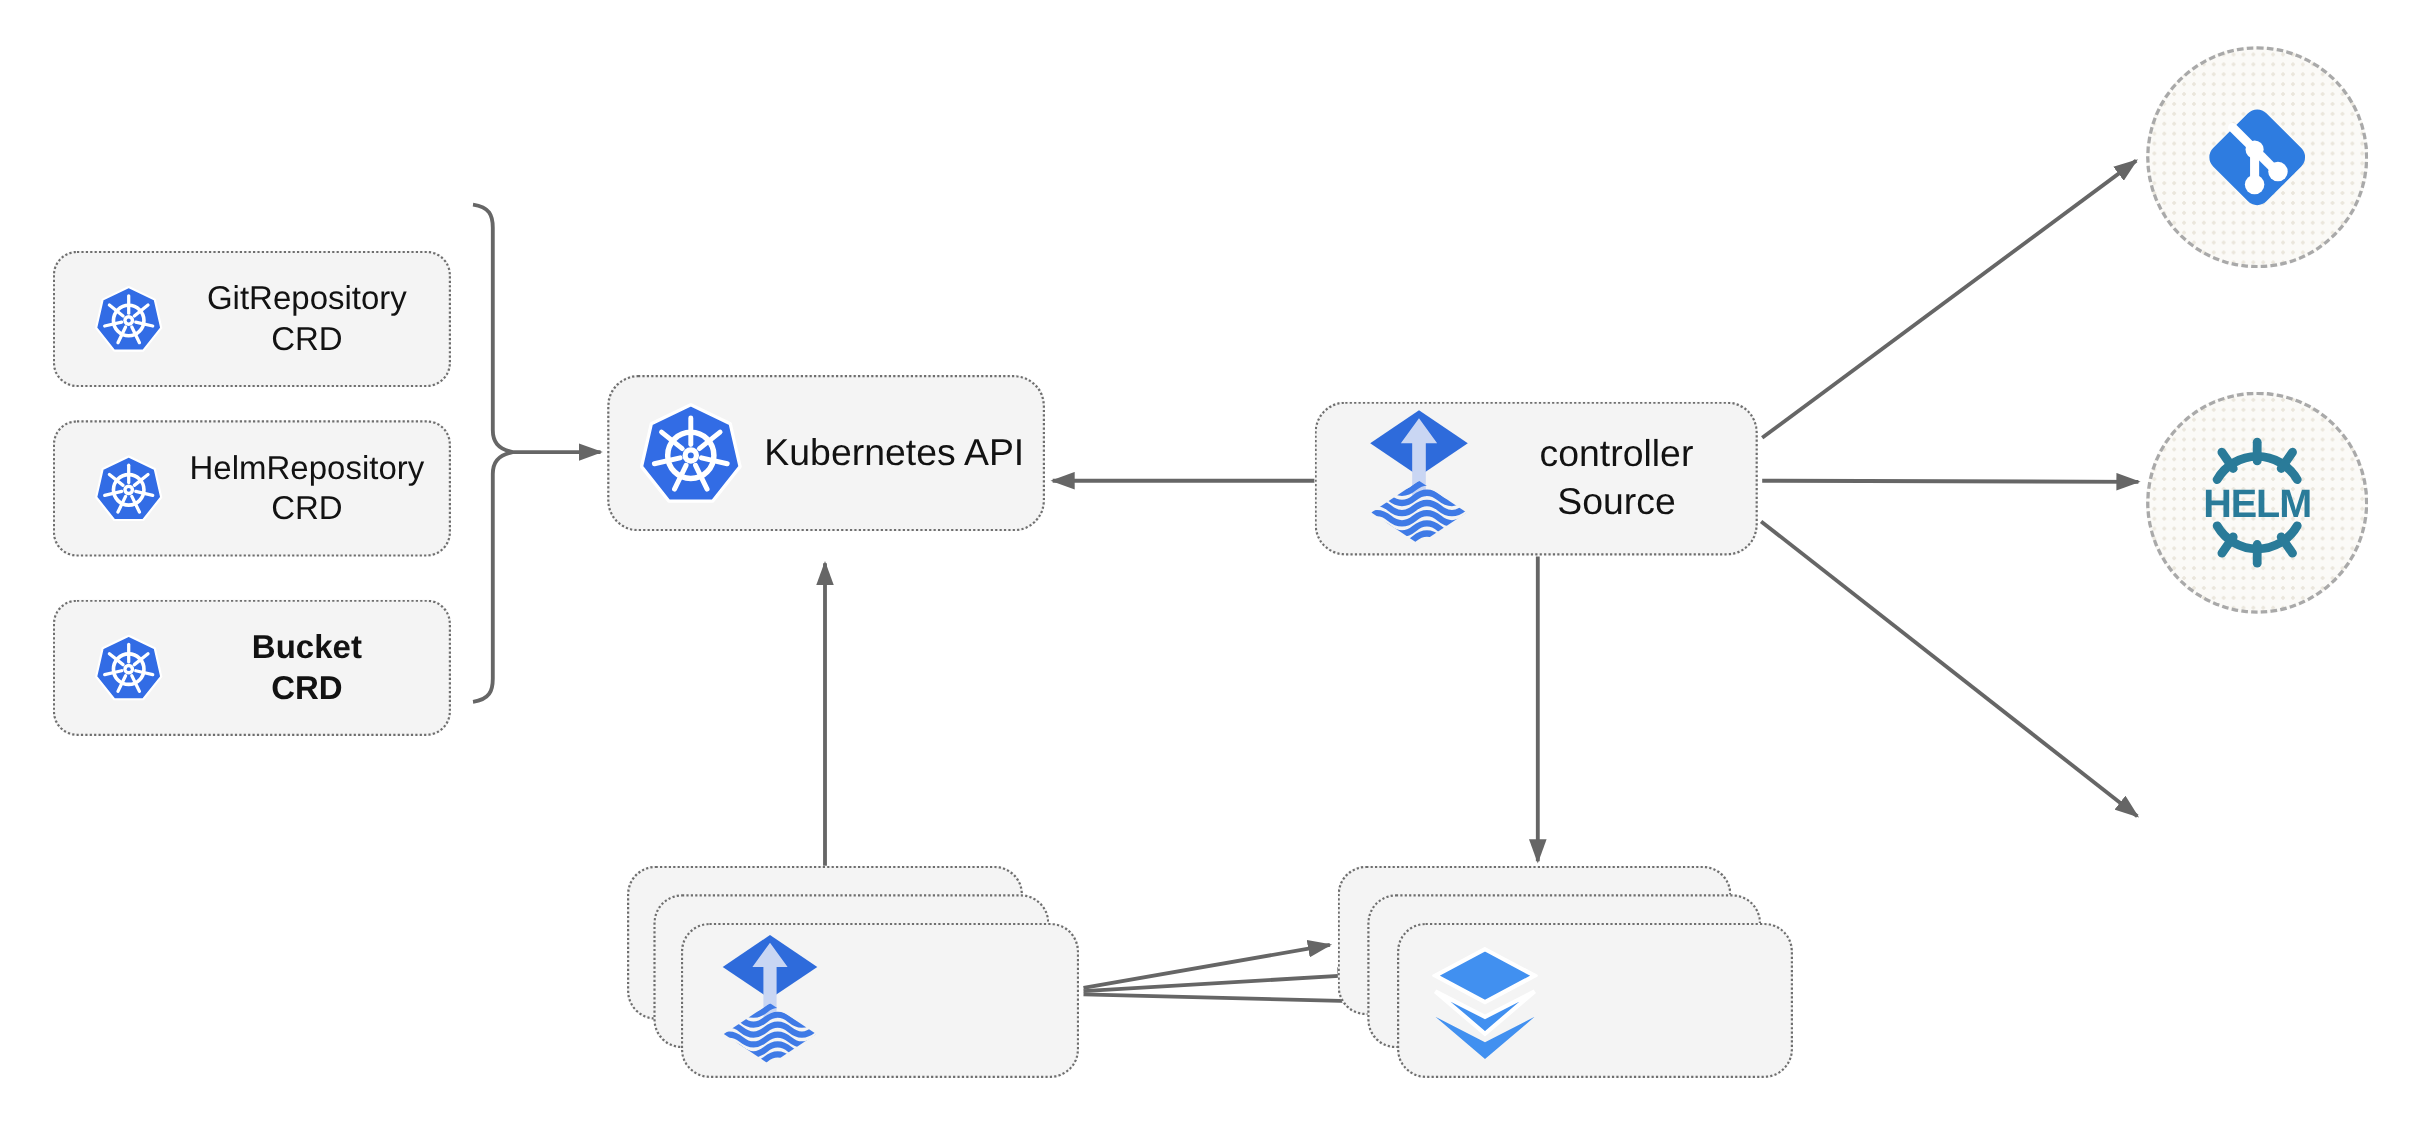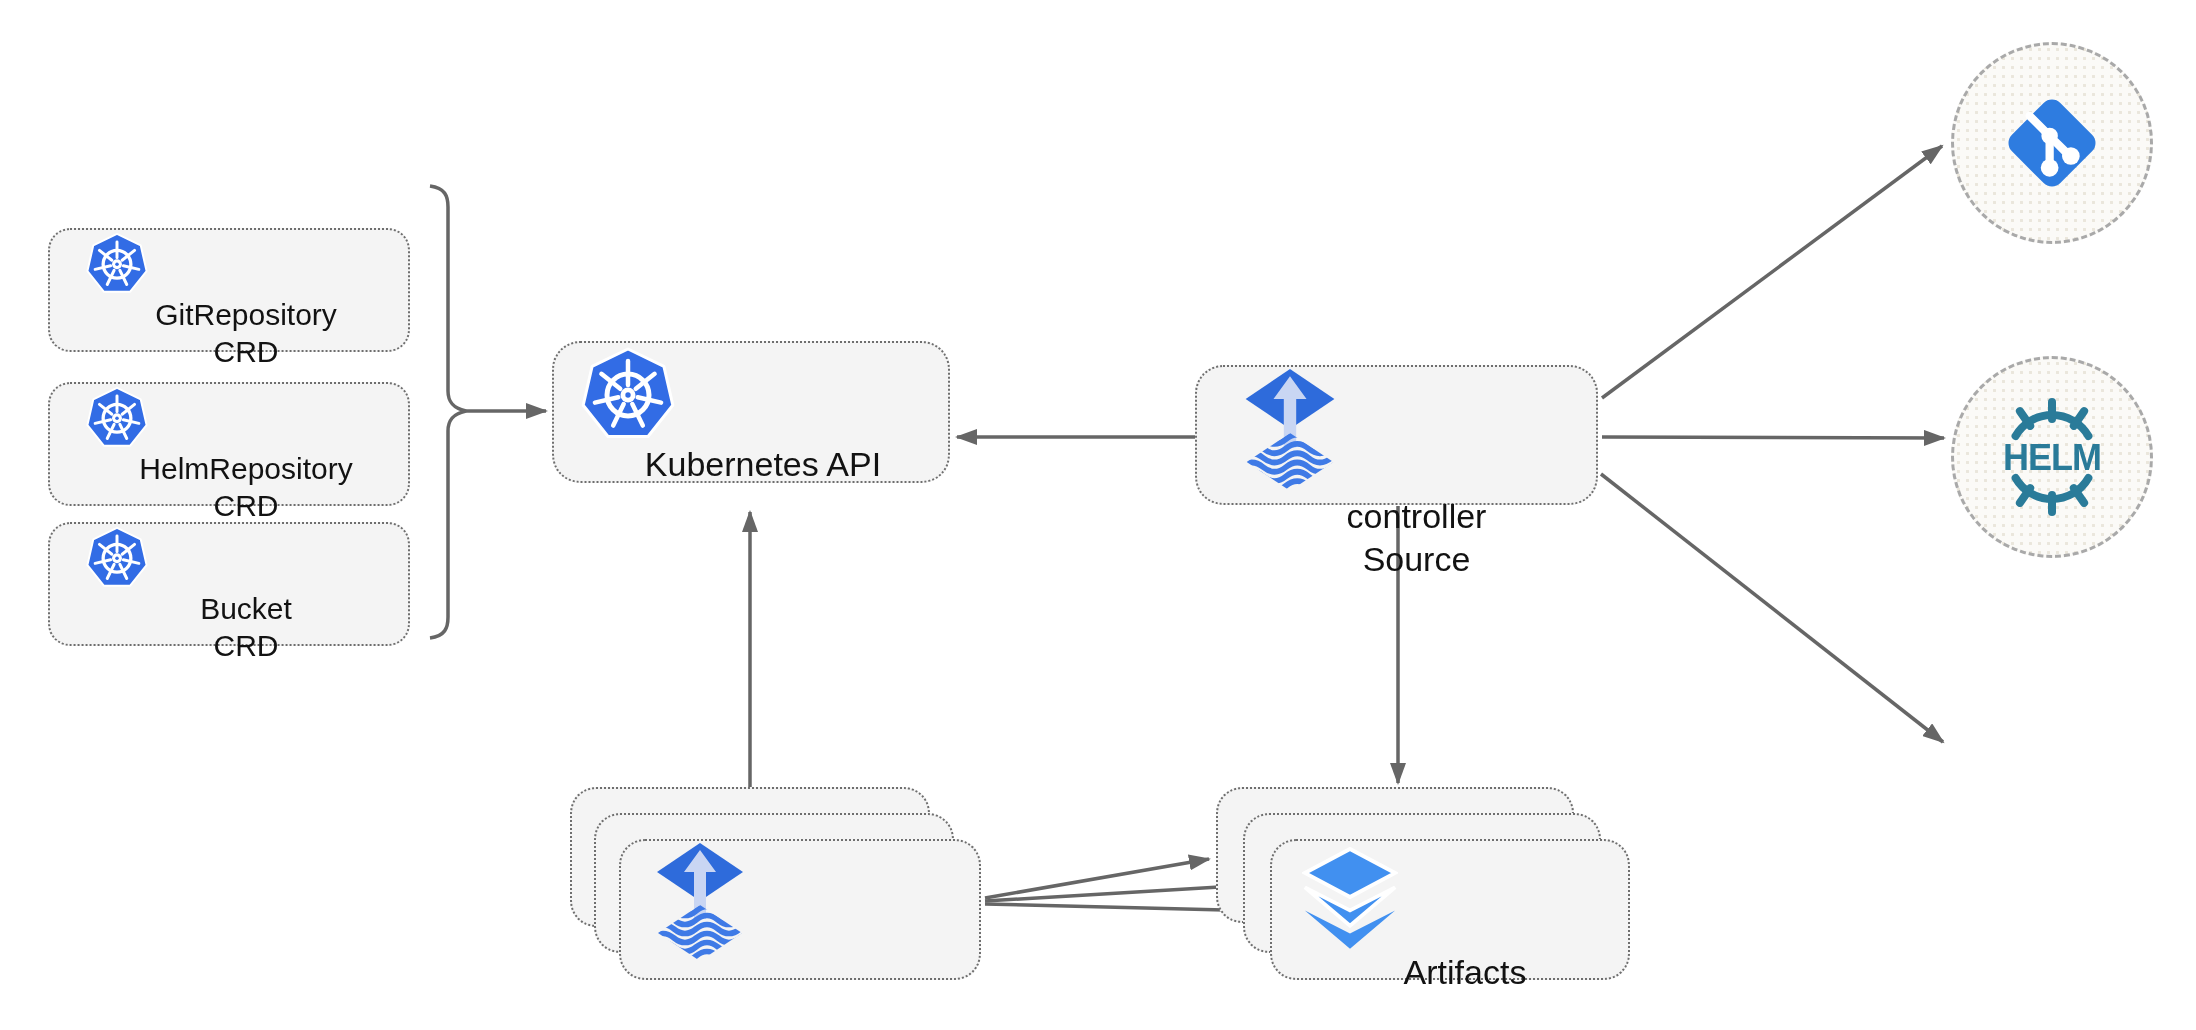--- a/index.html
+++ b/index.html
@@ -24,21 +24,21 @@
   body{font-family:"Liberation Sans",sans-serif;color:var(--text-color);}
   .stage{position:relative;width:2196px;height:1030px;background:#fff;overflow:hidden;}
   svg.connectors{position:absolute;left:0;top:0;width:2196px;height:1030px;pointer-events:none;}
 
   .node{
     position:absolute;
     background:var(--box-bg);
     border:2.5px dotted var(--box-border);
     border-radius:28px;
     display:flex;
-    flex-direction:column;
+    align-items:center;
   }
   .node .icon{flex:0 0 auto;display:block;}
   .node .label{
     flex:1 1 auto;
     text-align:center;
     font-size:34px;
     line-height:43px;
     color:var(--text-color);
     white-space:nowrap;
   }
@@ -142,21 +142,21 @@
   </div>
   <div class="node crd" style="left:48px;top:382px;">
     <svg class="icon" width="66" height="66">
         <use href="#sym-k8s"></use>
       </svg>
     <div class="label">
       <div>HelmRepository</div>
         <div>CRD</div>
     </div>
   </div>
-  <div class="node crd" style="left:48px;top:522px;">
+  <div class="node crd" style="left:48px;top:545px;font-weight:bold;">
     <svg class="icon" width="66" height="66">
         <use href="#sym-k8s"></use>
       </svg>
     <div class="label">
       <div>Bucket</div>
         <div>CRD</div>
     </div>
   </div>
 
   <div class="node" style="left:552px;top:341px;width:398px;height:142px;padding-left:24px;">
@@ -185,21 +185,20 @@
   </div>
 
   <div class="stackbox" style="left:1216px;top:787px;width:358px;height:136px;"></div>
   <div class="stackbox" style="left:1243px;top:813px;width:358px;height:140px;"></div>
   <div class="node" style="left:1270px;top:839px;width:360px;height:141px;padding-left:30px;border-radius:26px;">
     <svg class="icon" width="96" height="110" viewBox="0 0 100 114">
       <polygon points="3,72 50,96 97,72 50,112" fill="var(--layers-blue)"></polygon>
       <polygon points="3,48 50,72 97,48 50,88" fill="var(--layers-blue)" stroke="#fff" stroke-width="4"></polygon>
       <polygon points="50,8 97,33 50,58 3,33" fill="var(--layers-blue)" stroke="#fff" stroke-width="4"></polygon>
     </svg>
-    <div class="label">Artifacts</div>
   </div>
 
   <div class="circle" style="left:1951px;top:42px;width:202px;height:202px;">
     <svg width="118" height="118" viewBox="0 0 100 100">
       <rect x="21" y="21" width="58" height="58" rx="10" fill="var(--git-blue)" transform="rotate(45 50 50)"></rect>
       <g stroke="#fff" stroke-width="7" stroke-linecap="round">
         <line x1="31" y1="27" x2="45" y2="41"></line>
         <line x1="48" y1="49" x2="48" y2="66"></line>
         <line x1="53" y1="49" x2="61" y2="57"></line>
       </g>

